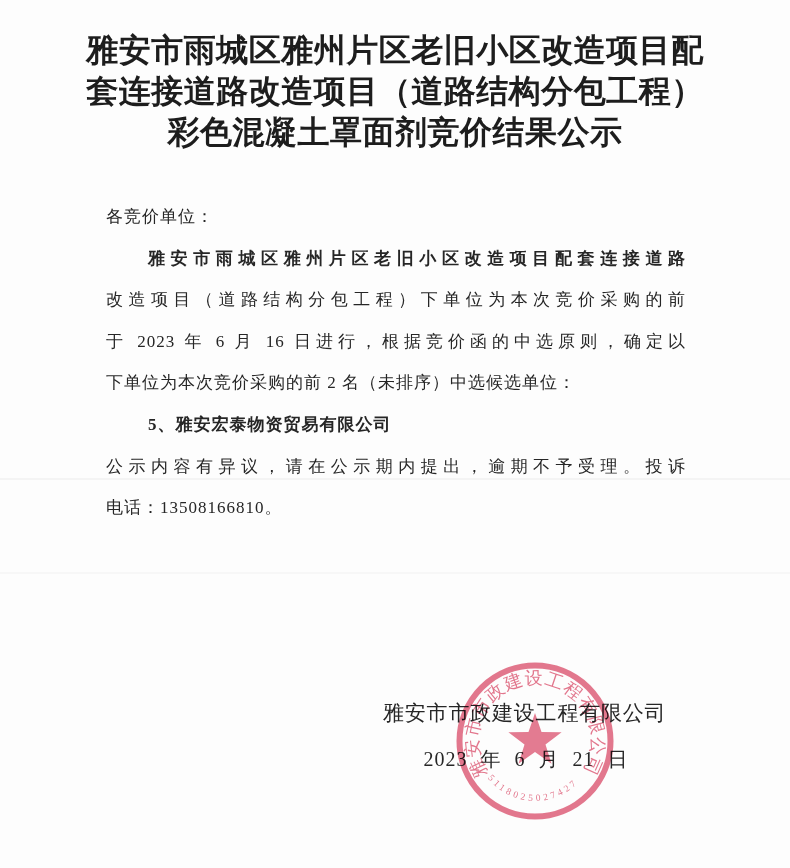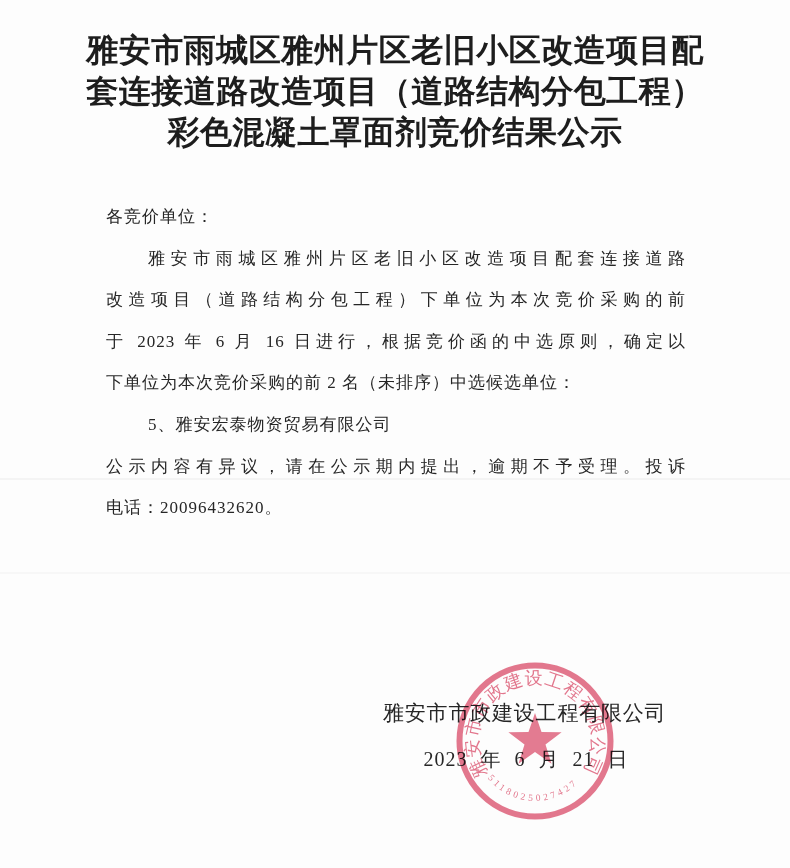--- a/index.html
+++ b/index.html
@@ -23,21 +23,21 @@
   }
   .line{
     height:41.6px;line-height:41.6px;
     white-space:nowrap;
   }
   .line.justify{
     white-space:normal;
     text-align:justify;
     text-align-last:justify;
   }
-  .line.indent{padding-left:42px;}
+  .line.indent{padding-left:42px;font-weight:bold;}
   .footer{
     position:absolute;left:383px;top:701px;width:286px;
   }
   .footer-company{
     font-size:21px;letter-spacing:0.8px;line-height:25px;
     white-space:nowrap;
   }
   .footer-date{
     margin-top:21px;text-align:center;
     font-size:20px;letter-spacing:1px;word-spacing:7px;
@@ -74,21 +74,21 @@
   <div class="streak s2"></div>
 
   <div class="body-block" id="body-lines">
       <div class="line">各竞价单位：</div>
       <div class="line indent justify">雅安市雨城区雅州片区老旧小区改造项目配套连接道路</div>
       <div class="line justify">改造项目（道路结构分包工程）下单位为本次竞价采购的前</div>
       <div class="line justify">于 2023 年 6 月 16 日进行，根据竞价函的中选原则，确定以</div>
       <div class="line">下单位为本次竞价采购的前 2 名（未排序）中选候选单位：</div>
       <div class="line indent">5、雅安宏泰物资贸易有限公司</div>
       <div class="line justify">公示内容有异议，请在公示期内提出，逾期不予受理。投诉</div>
-      <div class="line">电话：20096432620。</div>
+      <div class="line">电话：13508166810。</div>
     </div>
 
   <div class="footer">
     <div class="footer-company">雅安市市政建设工程有限公司</div>
     <div class="footer-date">2023 年 6 月 21 日</div>
   </div>
 
   <svg class="seal" viewBox="0 0 158 158" style="color: rgb(221, 84, 112);">
     <defs>
       <path id="sealTopArc" d="M 32.3 111.7 A 57 57 0 1 1 125.7 111.7" fill="none"></path>

